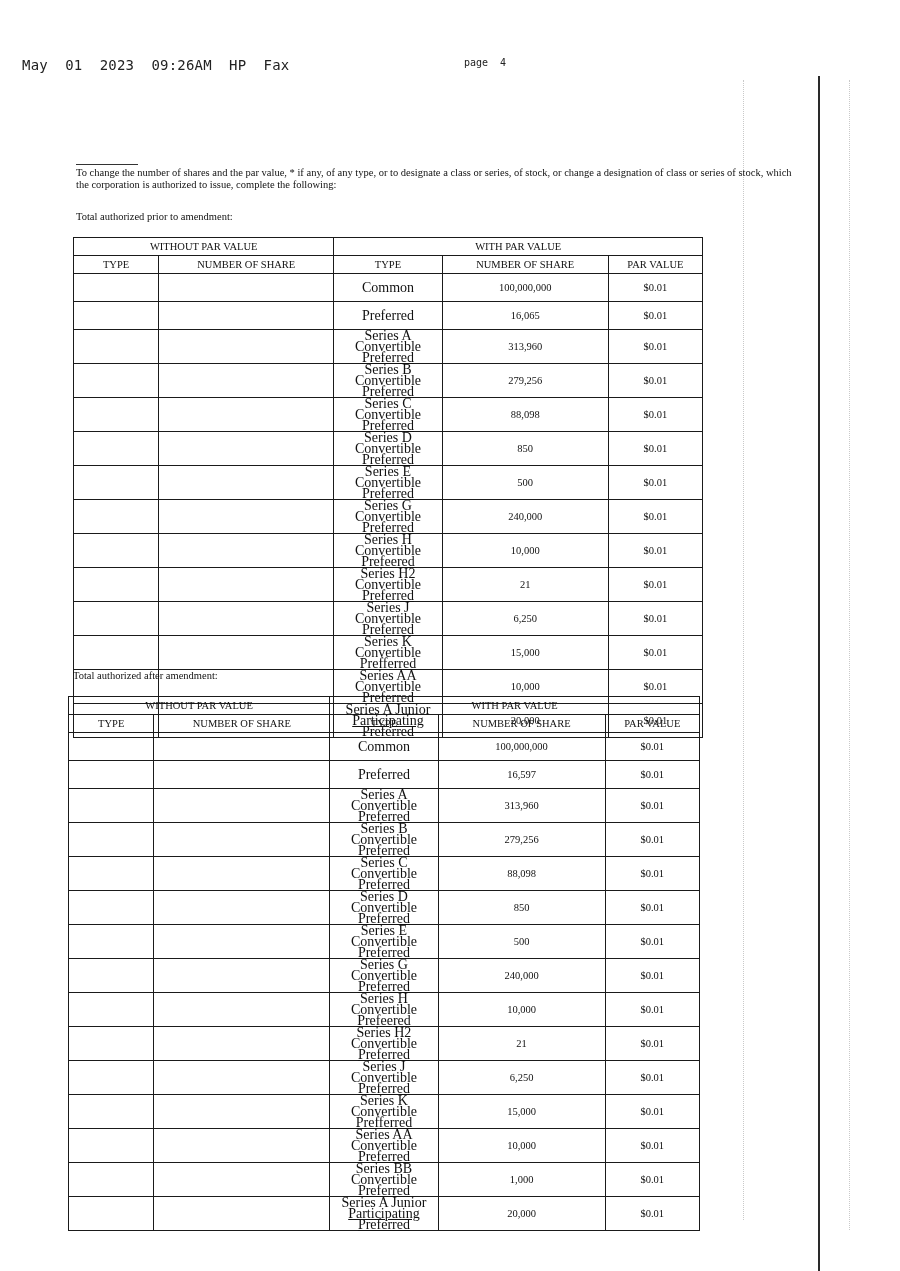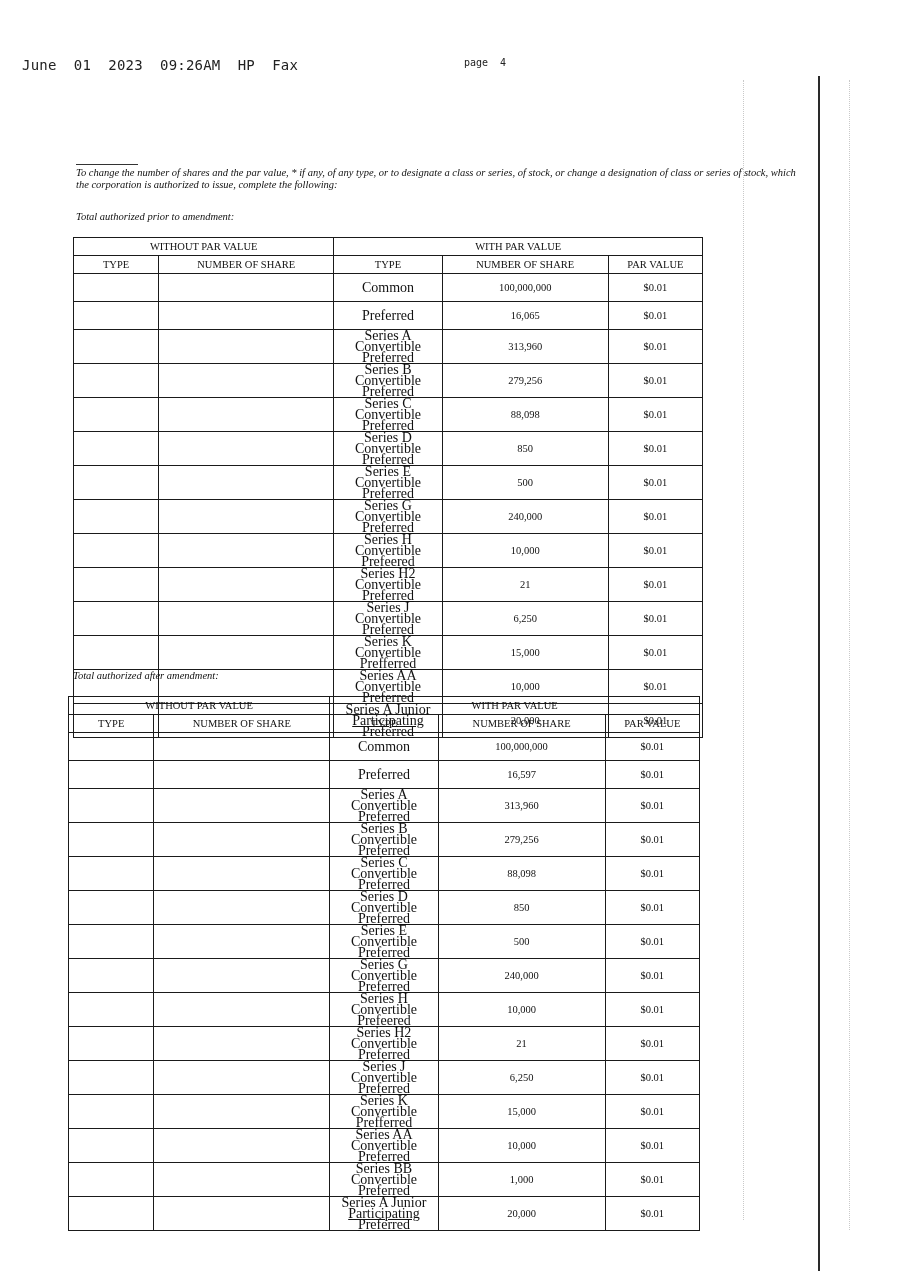--- a/index.html
+++ b/index.html
@@ -2,39 +2,39 @@
 <html><head>
 <meta charset="utf-8">
 <style>
   html, body { margin: 0; padding: 0; background: #ffffff; }
   body { width: 900px; height: 1271px; position: relative; overflow: hidden; color: #111; }
   .fax-header { position: absolute; top: 57px; left: 22px; font-family: "DejaVu Sans Mono", monospace; font-size: 14px; color: #222; letter-spacing: 0.2px; white-space: pre; }
   .fax-page { position: absolute; top: 57px; left: 464px; font-family: "DejaVu Sans Mono", monospace; font-size: 10px; color: #222; white-space: pre; }
   .margin-line { position: absolute; left: 818px; top: 76px; width: 2px; height: 1195px; background: #2a2a2a; }
   .dots { position: absolute; width: 1px; border-left: 1px dotted #c9c9c9; }
   .rule-short { position: absolute; top: 164px; left: 76px; width: 62px; height: 1px; background: #333; }
-  .doc { font-family: "Liberation Serif", serif; font-size: 10.5px; color: #111; font-style: italic; }
+  .doc { font-family: "Liberation Serif", serif; font-size: 10.5px; color: #111; }
   .intro { position: absolute; top: 167px; left: 76px; width: 720px; line-height: 12px; }
   .label { position: absolute; }
   .label-prior { top: 211px; left: 76px; }
   .label-after { top: 670px; left: 73px; }
   table.shares { position: absolute; border-collapse: collapse; table-layout: fixed; font-family: Liberation Serif, serif; font-size: 10.5px; color: #111; }
   table.shares td, table.shares th { border: 1.4px solid #1a1a1a; padding: 0; text-align: center; vertical-align: middle; font-weight: normal; line-height: 11px; }
   table.shares th { height: 17px; }
   table.shares td { height: 27px; }
   .t1 { top: 237px; left: 73px; width: 630px; }
   .t2 { top: 696px; left: 68px; width: 632px; }
   .c-wtype { width: 85px; } .c-wnum { width: 175px; } .c-type { width: 108px; } .c-num { width: 166px; } .c-par { width: 94px; }
   .type-cell { font-size: 14px; }
   .type-cell .l2 { text-decoration: underline; text-decoration-thickness: 0.5px; }
 </style>
 </head>
 <body>
 
-<div class="fax-header">June  01  2023  09:26AM  HP  Fax</div>
+<div class="fax-header">May  01  2023  09:26AM  HP  Fax</div>
 <div class="fax-page">page  4</div>
 
 <div class="margin-line"></div>
 <div class="dots" style="left:743px; top:80px; height:1140px;"></div>
 <div class="dots" style="left:849px; top:80px; height:1150px;"></div>
 
 <div class="rule-short"></div>
 <div class="doc intro">To change the number of shares and the par value, * if any, of any type, or to designate a class or series, of stock, or change a designation of class or series of stock, which the corporation is authorized to issue, complete the following:</div>
 
 <div class="doc label label-prior">Total authorized prior to amendment:</div>

